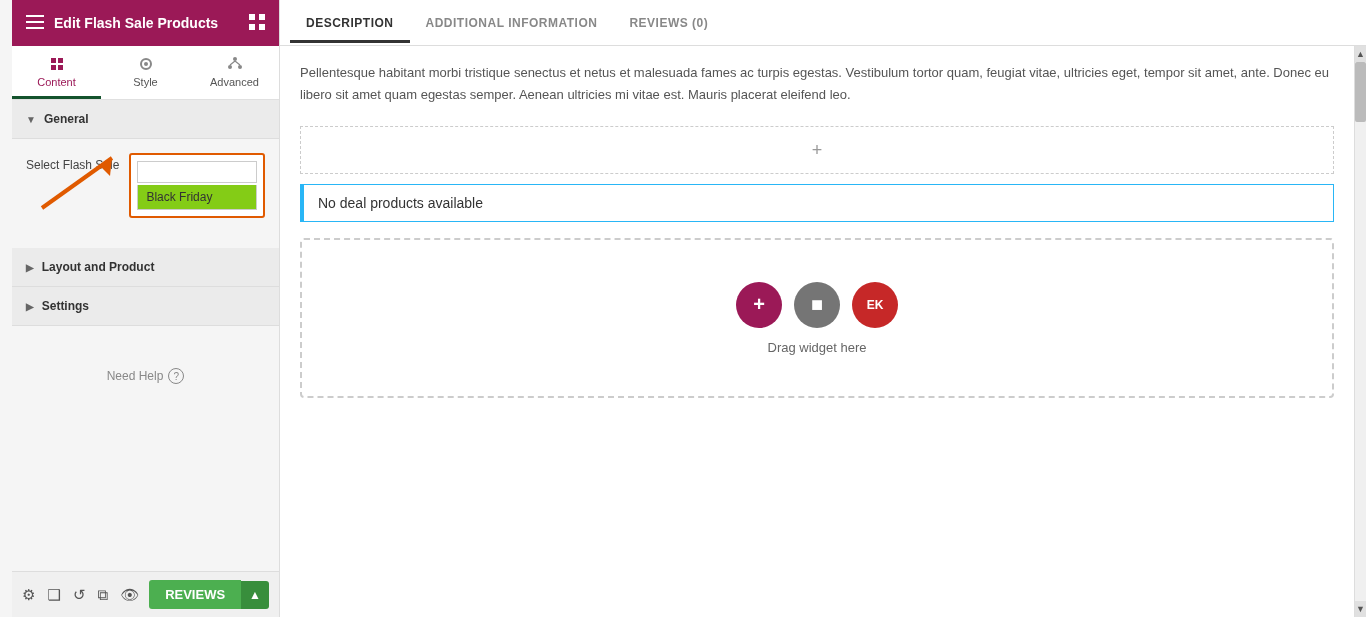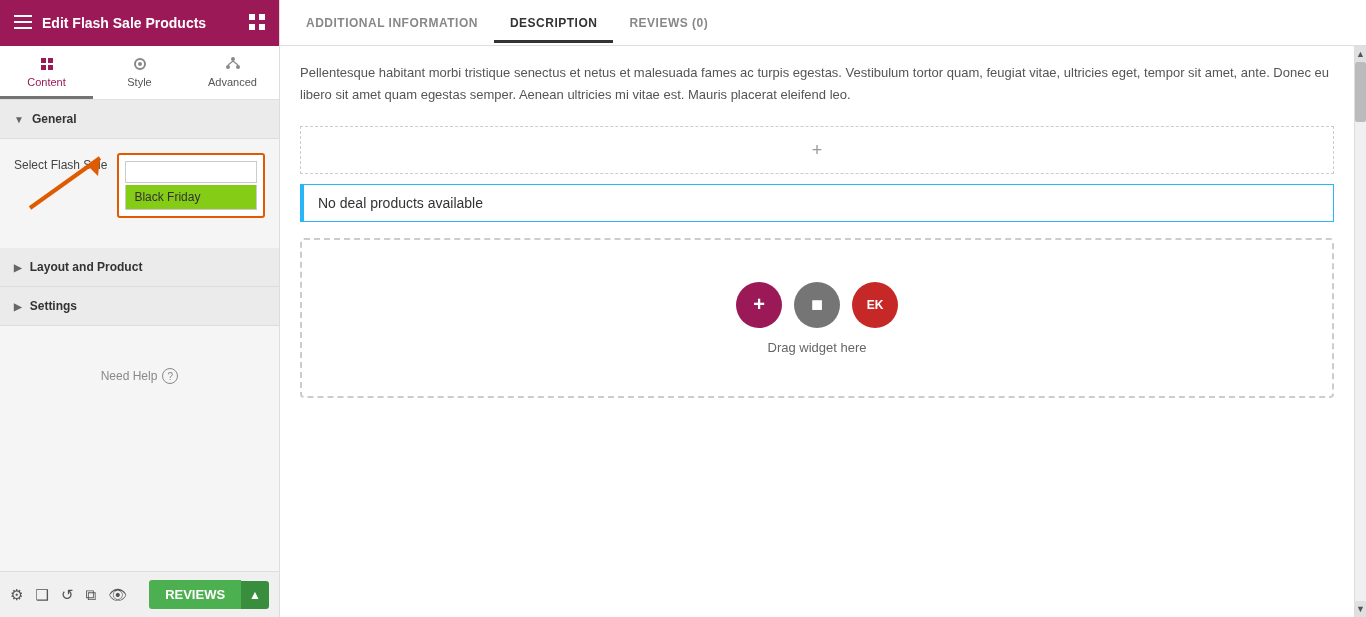--- a/index.html
+++ b/index.html
@@ -8,20 +8,21 @@
     
     .sidebar {
       width: 280px;
       min-width: 280px;
       background: #f5f5f5;
       display: flex;
       flex-direction: column;
       border-right: 1px solid #ddd;
       height: 100%;
       position: relative;
+      padding-left: 12px;
     }
 
     .sidebar-header {
       background: #9b1957;
       color: #fff;
       display: flex;
       align-items: center;
       justify-content: space-between;
       padding: 0 14px;
       height: 46px;
@@ -56,21 +57,21 @@
       padding: 10px 5px 8px;
       cursor: pointer;
       color: #555;
       font-size: 11px;
       border-bottom: 3px solid transparent;
       position: relative;
     }
 
     .sidebar-tab.active {
       color: #9b1957;
-      border-bottom: 3px solid #737373;
+      border-bottom: 3px solid #14532d;
     }
 
     .sidebar-tab svg { margin-bottom: 4px; }
 
     
     .sidebar-content {
       flex: 1;
       overflow-y: auto;
       padding: 0;
     }
@@ -512,22 +513,22 @@
     <div class="toolbar-right">
       <button class="update-btn">REVIEWS</button>
       <button class="update-arrow-btn">▲</button>
     </div>
   </div>
 </div>
 
 <div class="main-area">
 
   <div class="tabs-bar">
+    <div class="tab-item active">DESCRIPTION</div>
     <div class="tab-item">ADDITIONAL INFORMATION</div>
-    <div class="tab-item active">DESCRIPTION</div>
     <div class="tab-item">REVIEWS (0)</div>
   </div>
 
   <div class="main-content">
     <div class="content-body">
 
       <p class="description-text">Pellentesque habitant morbi tristique senectus et netus et malesuada fames ac turpis egestas. Vestibulum tortor quam, feugiat vitae, ultricies eget, tempor sit amet, ante. Donec eu libero sit amet quam egestas semper. Aenean ultricies mi vitae est. Mauris placerat eleifend leo.</p>
 
       <div class="add-section">
         <span>+</span>

